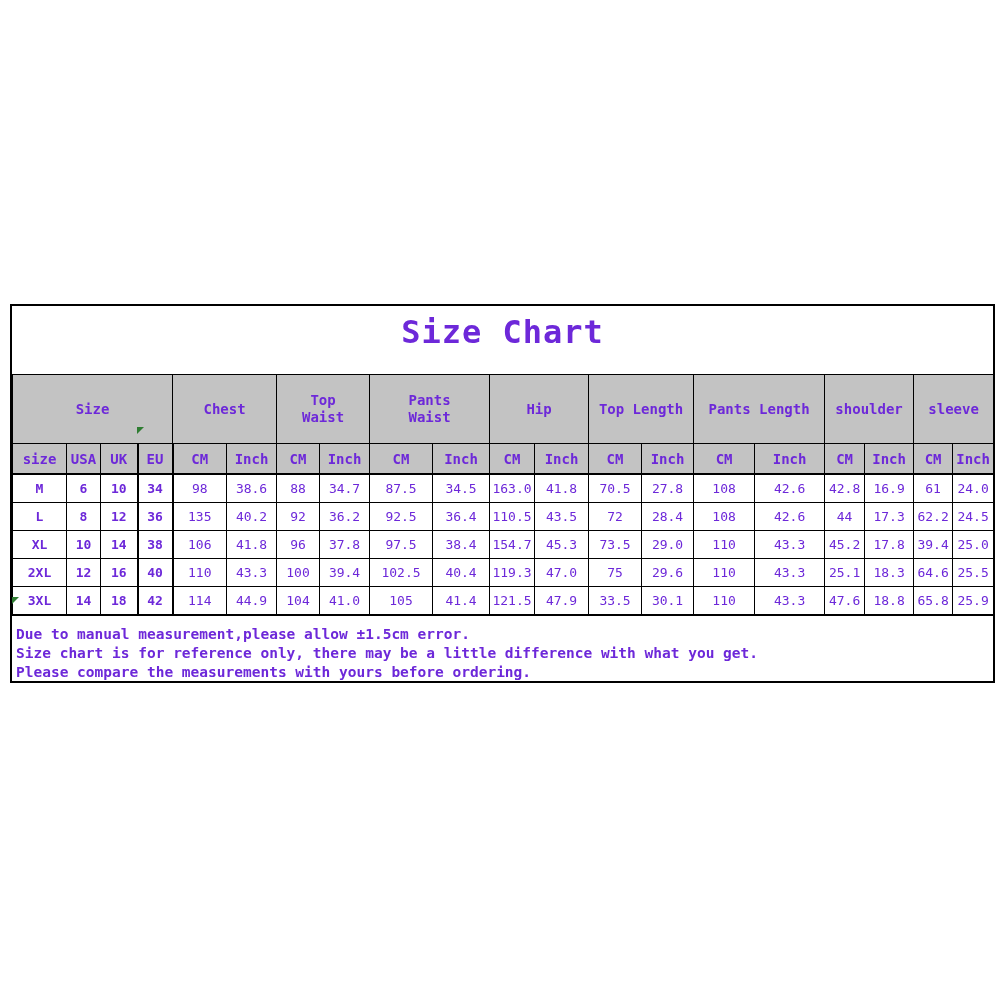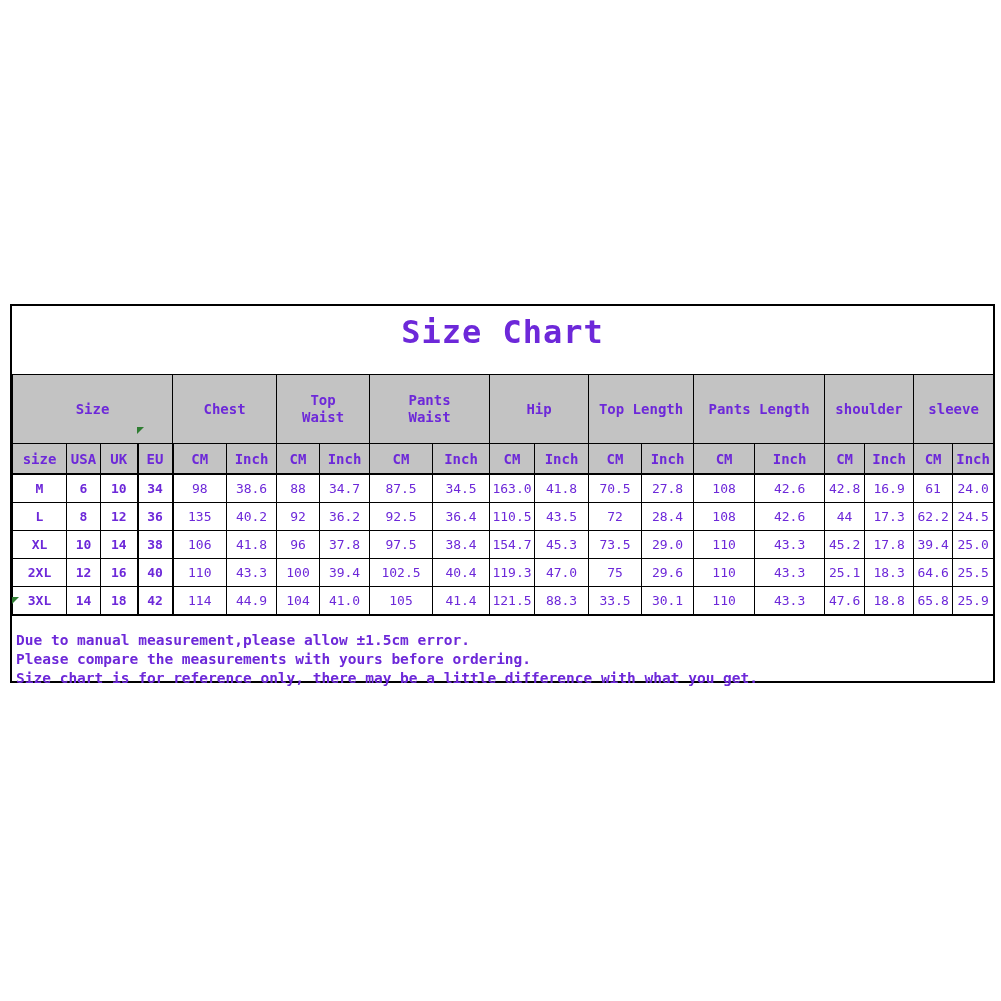--- a/index.html
+++ b/index.html
@@ -13,21 +13,21 @@
   th,td{border:1px solid #000;text-align:center;vertical-align:middle;
         padding:0;overflow:hidden;}
   .ghead th{height:68px;background:#c3c3c3;font-size:14px;font-weight:700;
             white-space:pre-line;line-height:17px;}
   .shead th{height:29px;background:#c3c3c3;font-size:14px;font-weight:700;
             border-bottom-width:2px;}
   tbody td{height:27px;font-size:13px;font-weight:400;}
   tbody td.b{font-weight:700;}
   .eu{border-left-width:2px;border-right-width:2px;}
   tbody tr:last-child td{border-bottom-width:2px;}
-  .notes{padding:15px 4px 0 4px;font-size:14.5px;font-weight:700;line-height:19px;
+  .notes{padding:9px 4px 0 4px;font-size:14.5px;font-weight:700;line-height:19px;
          white-space:nowrap;}
   .tri{position:absolute;width:0;height:0;border-top:7px solid #2e7d32;
        border-right:7px solid transparent;}
   .tri-eu{left:125px;top:121px;}
   .tri-notes{left:0px;top:291px;}
 </style>
 </head>
 <body>
 
 <div id="page">
@@ -188,35 +188,35 @@
           <td class="b">14</td>
           <td class="b">18</td>
           <td class="b eu">42</td>
           <td>114</td>
           <td>44.9</td>
           <td>104</td>
           <td>41.0</td>
           <td>105</td>
           <td>41.4</td>
           <td>121.5</td>
-          <td>88.3</td>
+          <td>47.9</td>
           <td>33.5</td>
           <td>30.1</td>
           <td>110</td>
           <td>43.3</td>
           <td>47.6</td>
           <td>18.8</td>
           <td>65.8</td>
           <td>25.9</td>
         </tr>
       </tbody>
     </table>
 
     <div class="notes">
       <div>Due to manual measurement,please allow ±1.5cm error.</div>
+      <div>Size chart is for reference only, there may be a little difference with what you get.</div>
       <div>Please compare the measurements with yours before ordering.</div>
-      <div>Size chart is for reference only, there may be a little difference with what you get.</div>
     </div>
 
     <span class="tri tri-eu"></span>
     <span class="tri tri-notes"></span>
   </div>
 </div>
 
 </body></html>

